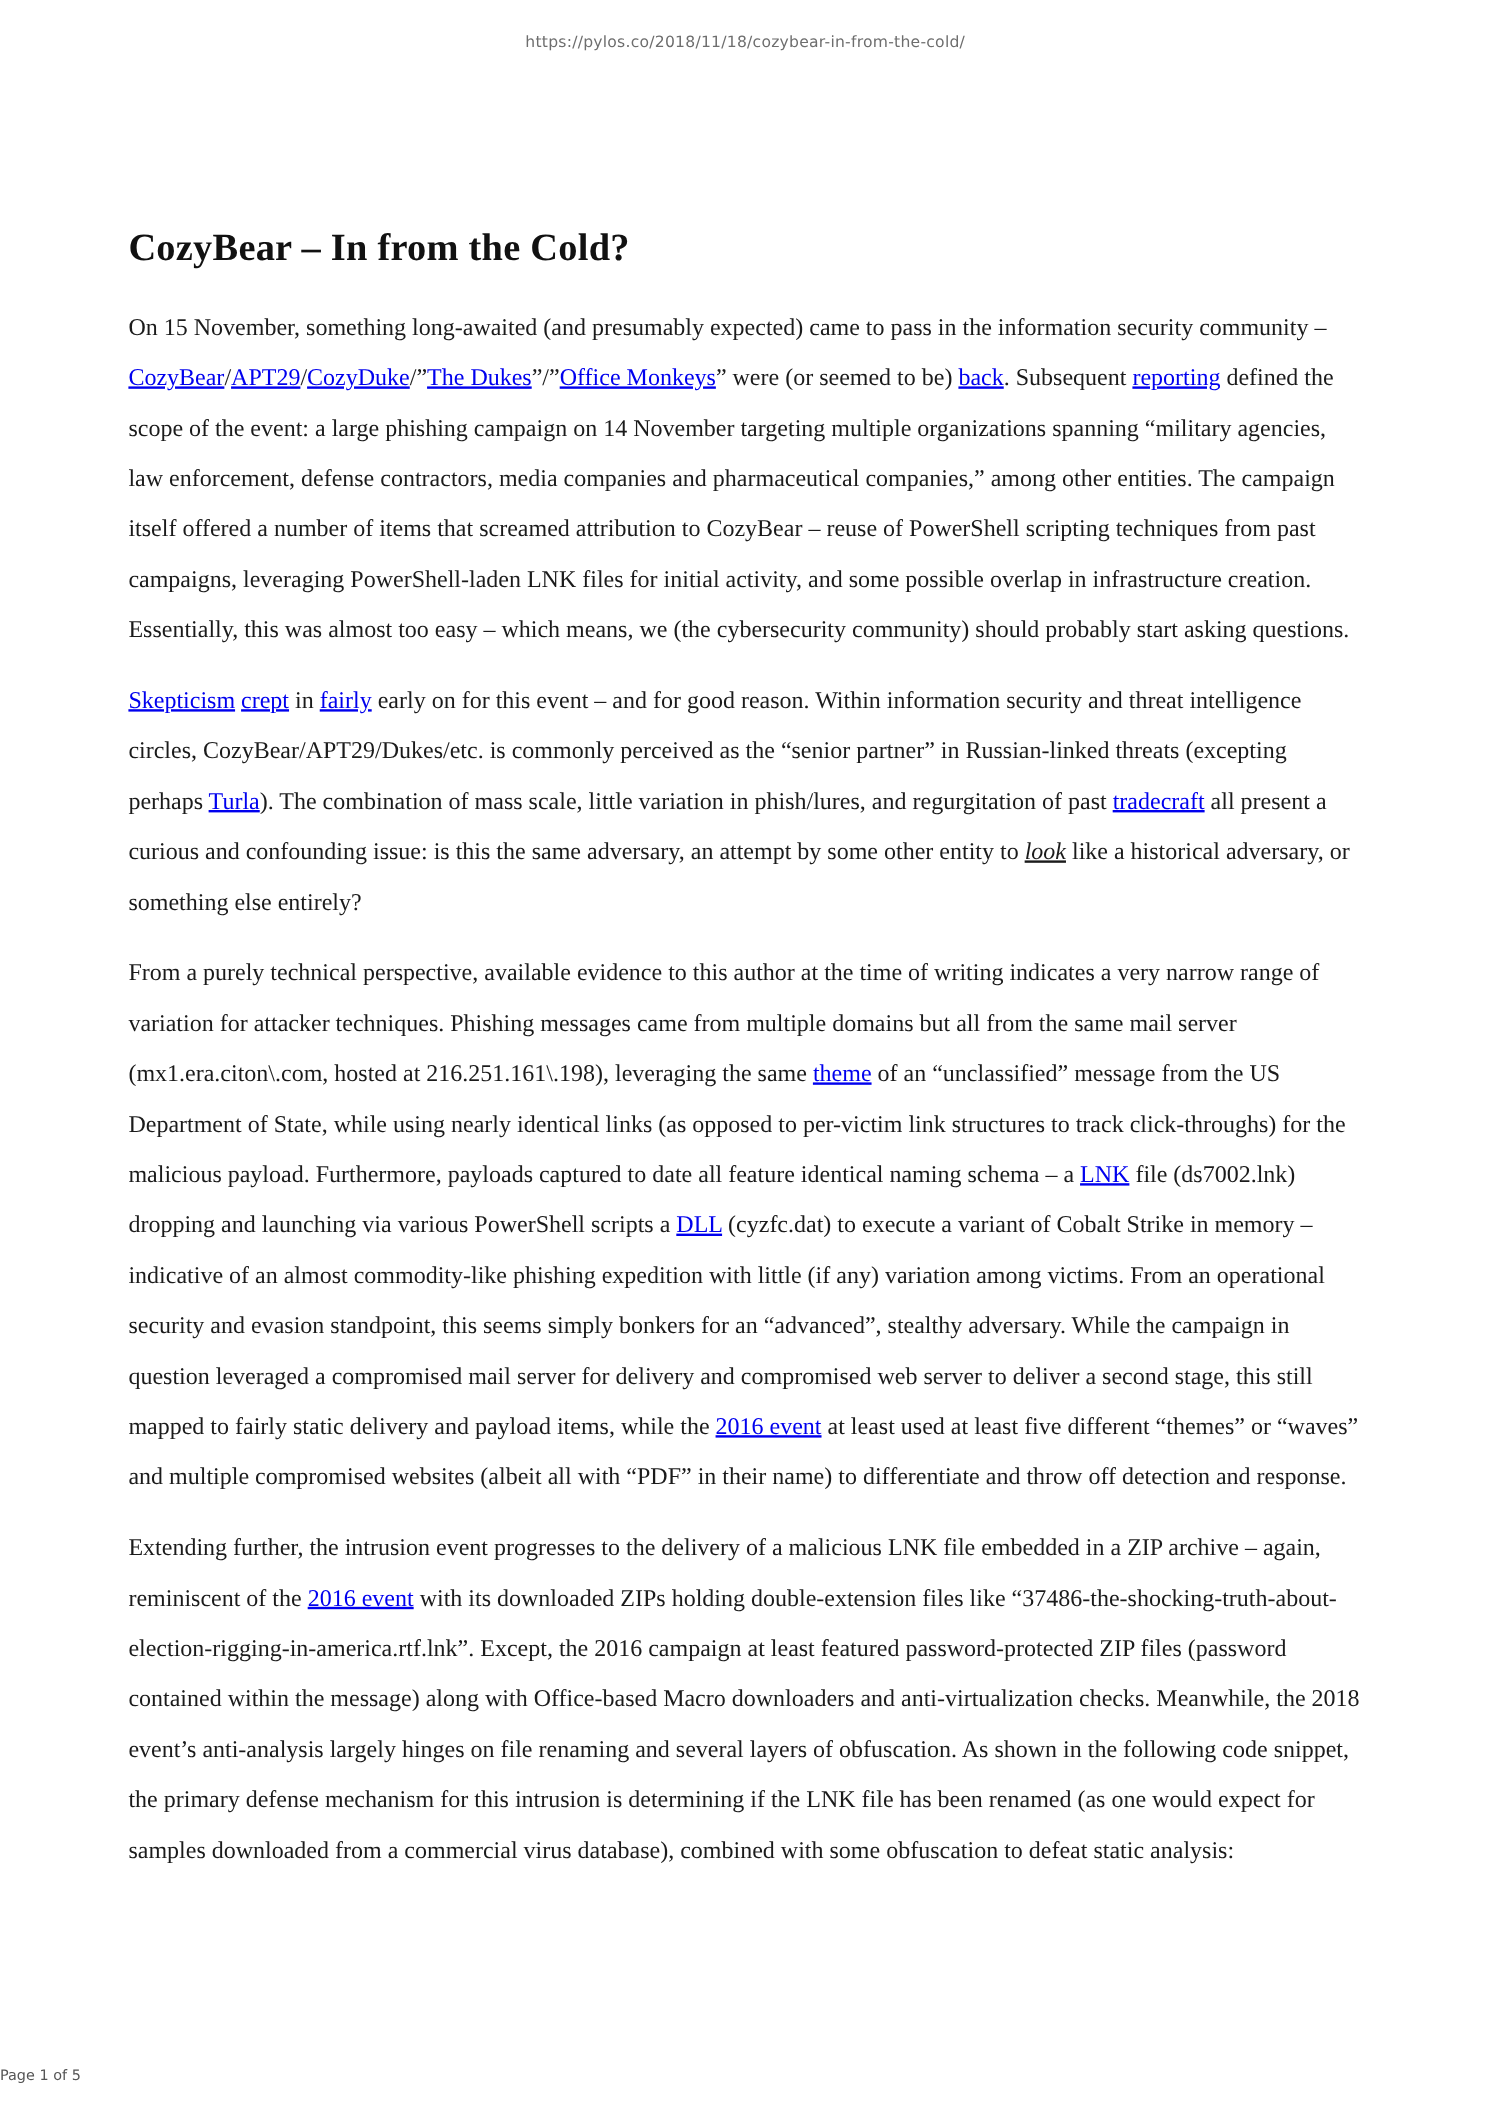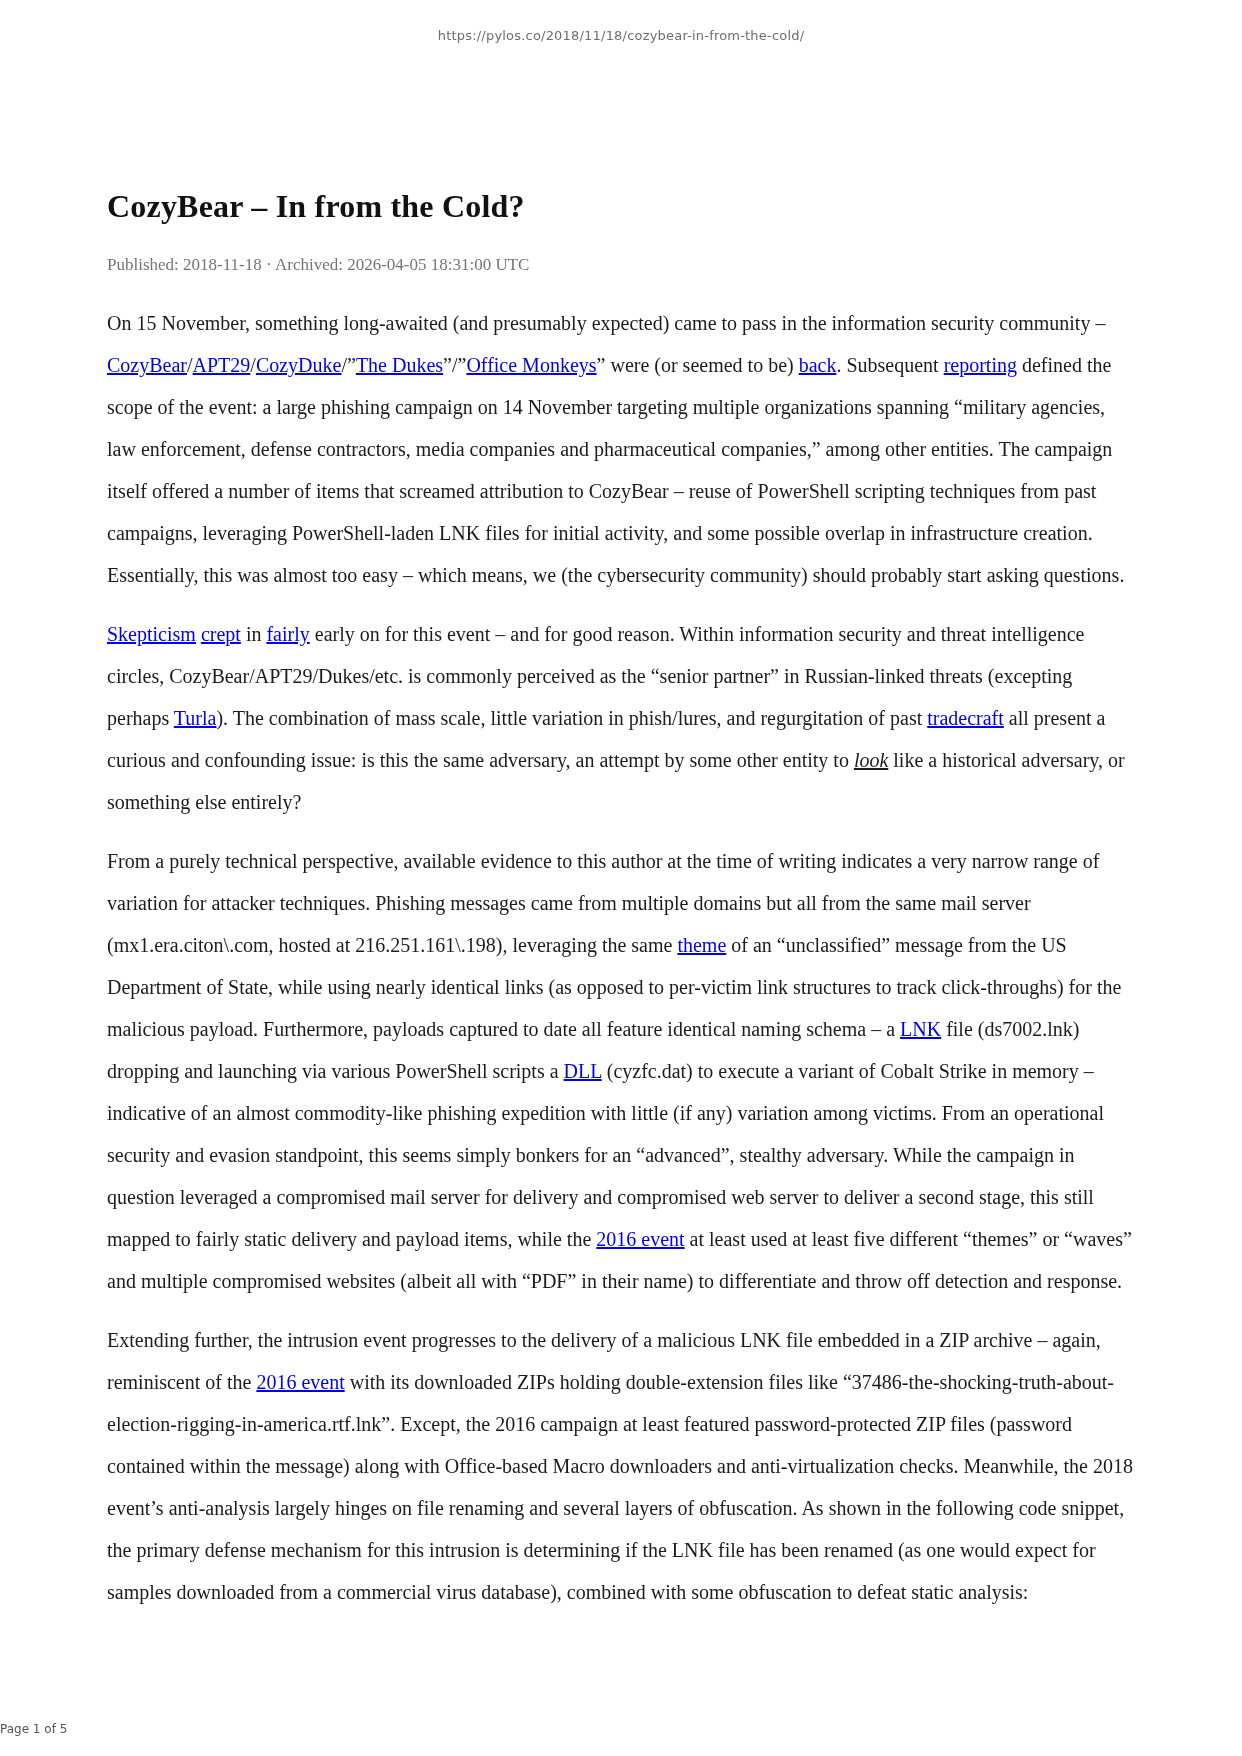--- a/index.html
+++ b/index.html
@@ -81,21 +81,20 @@
 </style>
 </head>
 <body>
 
 <div class="print-header">
   <span>https://pylos.co/2018/11/18/cozybear-in-from-the-cold/</span>
 </div>
 
 <main class="article">
   <h1>CozyBear – In from the Cold?</h1>
-  <p class="meta">Published: 2018-11-18 · Archived: 2026-04-05 18:31:00 UTC</p>
   <div class="body-text">
       <p><span>On 15 November, something long-awaited (and presumably expected) came to pass in the information security community – </span><a href="#">CozyBear</a><span>/</span><a href="#">APT29</a><span>/</span><a href="#">CozyDuke</a><span>/”</span><a href="#">The Dukes</a><span>”/”</span><a href="#">Office Monkeys</a><span>” were (or seemed to be) </span><a href="#">back</a><span>. Subsequent </span><a href="#">reporting</a><span> defined the scope of the event: a large phishing campaign on 14 November targeting multiple organizations spanning “military agencies, law enforcement, defense contractors, media companies and pharmaceutical companies,” among other entities. The campaign itself offered a number of items that screamed attribution to CozyBear – reuse of PowerShell scripting techniques from past campaigns, leveraging PowerShell-laden LNK files for initial activity, and some possible overlap in infrastructure creation. Essentially, this was almost too easy – which means, we (the cybersecurity community) should probably start asking questions.</span></p>
       <p><a href="#">Skepticism</a><span> </span><a href="#">crept</a><span> in </span><a href="#">fairly</a><span> early on for this event – and for good reason. Within information security and threat intelligence circles, CozyBear/APT29/Dukes/etc. is commonly perceived as the “senior partner” in Russian-linked threats (excepting perhaps </span><a href="#">Turla</a><span>). The combination of mass scale, little variation in phish/lures, and regurgitation of past </span><a href="#">tradecraft</a><span> all present a curious and confounding issue: is this the same adversary, an attempt by some other entity to </span><em>look</em><span> like a historical adversary, or something else entirely?</span></p>
       <p><span>From a purely technical perspective, available evidence to this author at the time of writing indicates a very narrow range of variation for attacker techniques. Phishing messages came from multiple domains but all from the same mail server (mx1.era.citon\.com, hosted at 216.251.161\.198), leveraging the same </span><a href="#">theme</a><span> of an “unclassified” message from the US Department of State, while using nearly identical links (as opposed to per-victim link structures to track click-throughs) for the malicious payload. Furthermore, payloads captured to date all feature identical naming schema – a </span><a href="#">LNK</a><span> file (ds7002.lnk) dropping and launching via various PowerShell scripts a </span><a href="#">DLL</a><span> (cyzfc.dat) to execute a variant of Cobalt Strike in memory – indicative of an almost commodity-like phishing expedition with little (if any) variation among victims. From an operational security and evasion standpoint, this seems simply bonkers for an “advanced”, stealthy adversary. While the campaign in question leveraged a compromised mail server for delivery and compromised web server to deliver a second stage, this still mapped to fairly static delivery and payload items, while the </span><a href="#">2016 event</a><span> at least used at least five different “themes” or “waves” and multiple compromised websites (albeit all with “PDF” in their name) to differentiate and throw off detection and response.</span></p>
       <p><span>Extending further, the intrusion event progresses to the delivery of a malicious LNK file embedded in a ZIP archive – again, reminiscent of the </span><a href="#">2016 event</a><span> with its downloaded ZIPs holding double-extension files like “37486-the-shocking-truth-about-election-rigging-in-america.rtf.lnk”. Except, the 2016 campaign at least featured password-protected ZIP files (password contained within the message) along with Office-based Macro downloaders and anti-virtualization checks. Meanwhile, the 2018 event’s anti-analysis largely hinges on file renaming and several layers of obfuscation. As shown in the following code snippet, the primary defense mechanism for this intrusion is determining if the LNK file has been renamed (as one would expect for samples downloaded from a commercial virus database), combined with some obfuscation to defeat static analysis:</span></p>
     </div>
 </main>
 
 <div class="print-footer">
   <span>Page 1 of 5</span>

